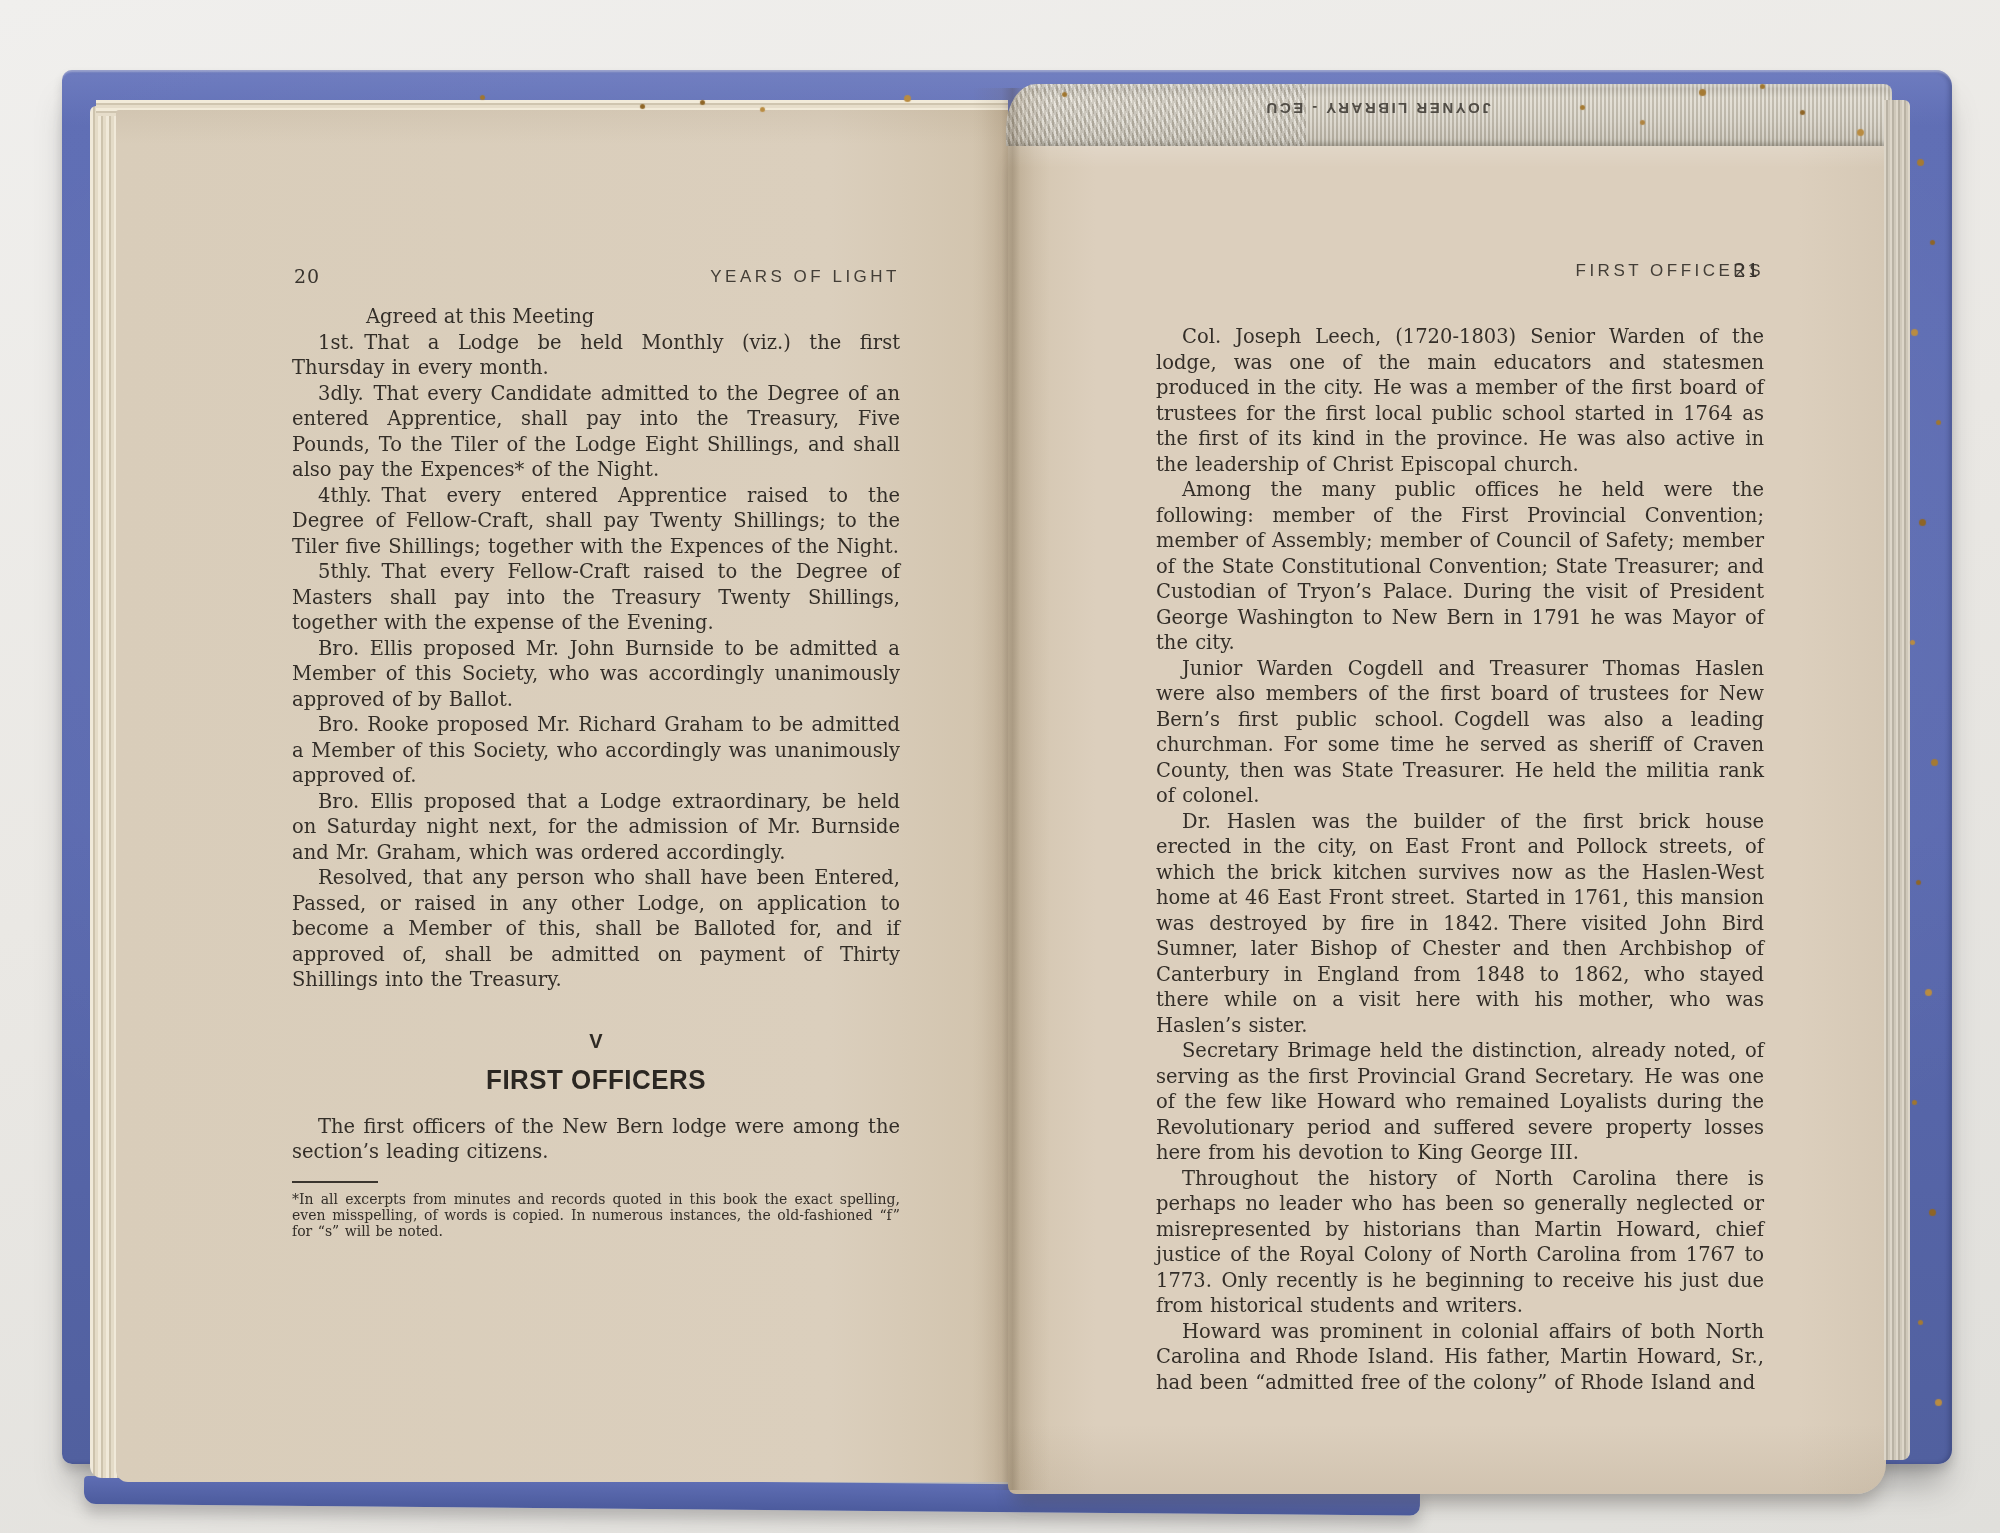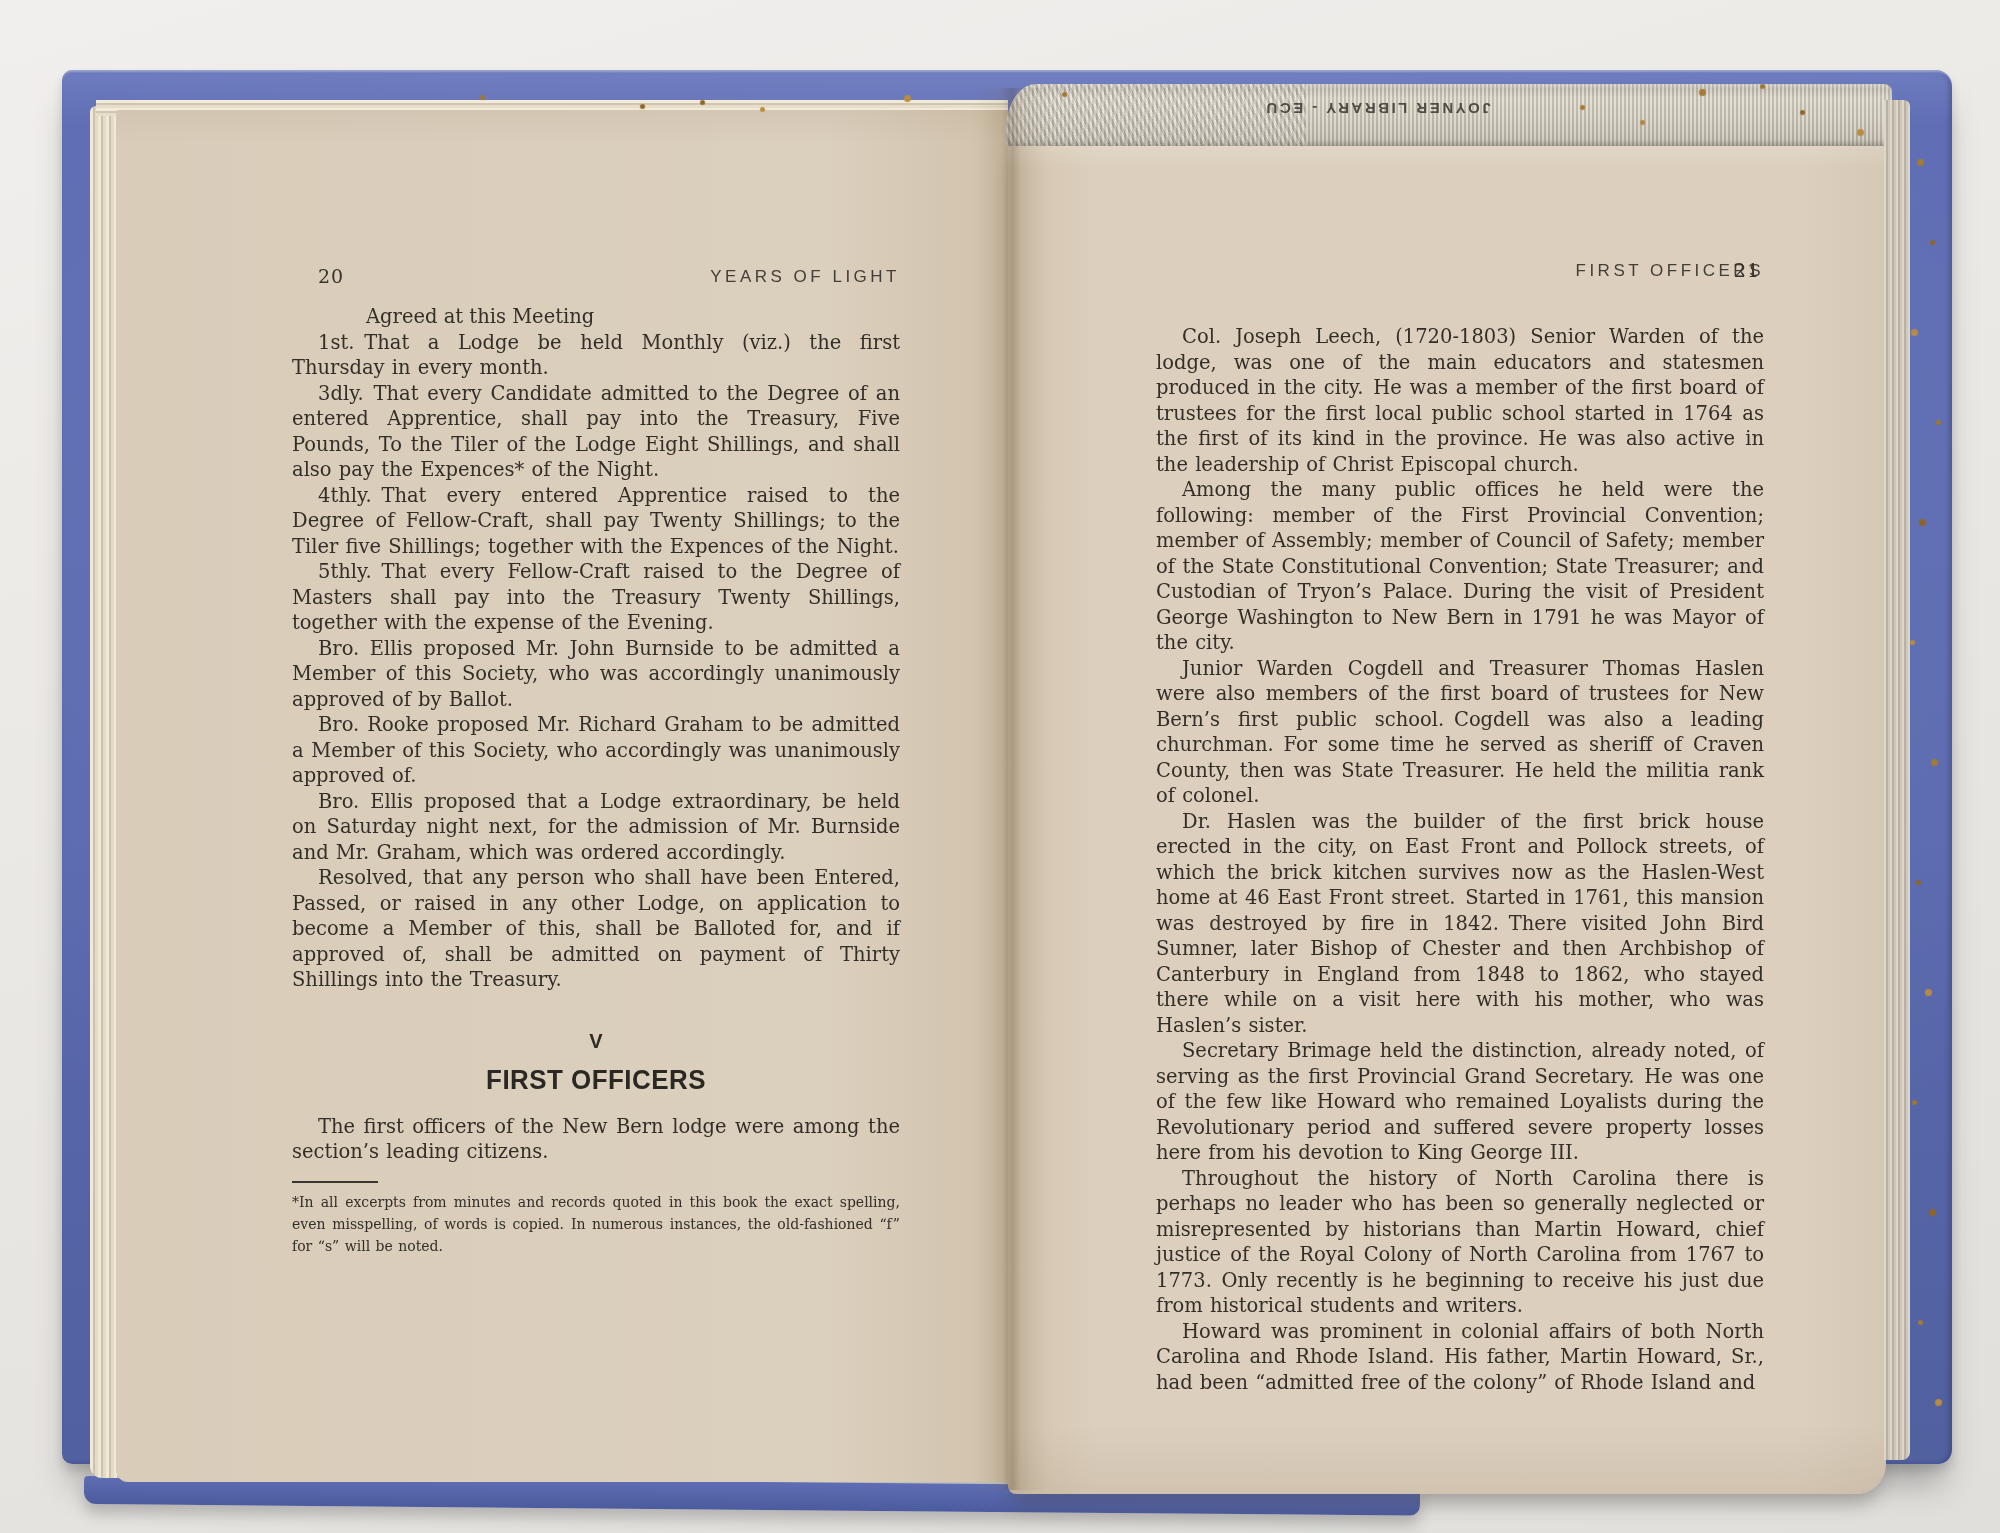--- a/index.html
+++ b/index.html
@@ -71,37 +71,37 @@
 
   
   .stamp{position:absolute;left:258px;top:16px;transform:rotate(180deg);
     font-family:"Liberation Sans",sans-serif;font-weight:bold;font-size:15px;
     letter-spacing:2.5px;color:#46423c;opacity:.92;white-space:nowrap;}
 
   
   .textcol{position:absolute;width:608px;color:#332e28;font-size:19.5px;line-height:25.5px;}
   .text-l{left:292px;top:264px;}
   .text-r{left:1156px;top:258px;}
-  .runhead{position:relative;height:26px;margin-left:24px;}
+  .runhead{position:relative;height:26px;}
   .runhead .no{position:absolute;top:0;font-size:19px;letter-spacing:1px;color:#38332d;}
   .runhead .no-left{left:2px;}
   .runhead .no-right{right:4px;}
   .runhead .title{display:block;text-align:right;font-family:"Liberation Sans",sans-serif;
     font-size:17px;letter-spacing:3.5px;color:#433e37;}
   .bodyflow{margin-top:14px;}
   .bodyflow-r{margin-top:40px;}
   .meeting{margin:0;text-indent:74px;}
   .bodypara{margin:0;text-align:justify;text-indent:26px;word-spacing:1px;}
   .chapnum{margin-top:36px;text-align:center;font-family:"Liberation Sans",sans-serif;
     font-weight:bold;font-size:20px;color:#2f2b25;}
   .chaptitle{margin-top:14px;text-align:center;font-family:"Liberation Sans",sans-serif;
     font-weight:bold;font-size:27px;letter-spacing:.5px;color:#2b2722;transform:scaleX(.96);}
   .intro{margin:20px 0 16px;text-align:justify;text-indent:26px;word-spacing:1px;}
   .frule{margin:16px 0 0;width:86px;border:0;border-top:2px solid #3a352e;}
-  .footnote{margin:8px 0 0;font-size:14px;line-height:22px;text-align:justify;
+  .footnote{margin:8px 0 0;font-size:14px;line-height:16px;text-align:justify;
     word-spacing:1px;color:#332e28;}
 </style>
 </head>
 <body>
 
 <div class="scene">
   <div class="book">
 
     <div class="cover"></div>
     <div class="cover-bottom"></div>

